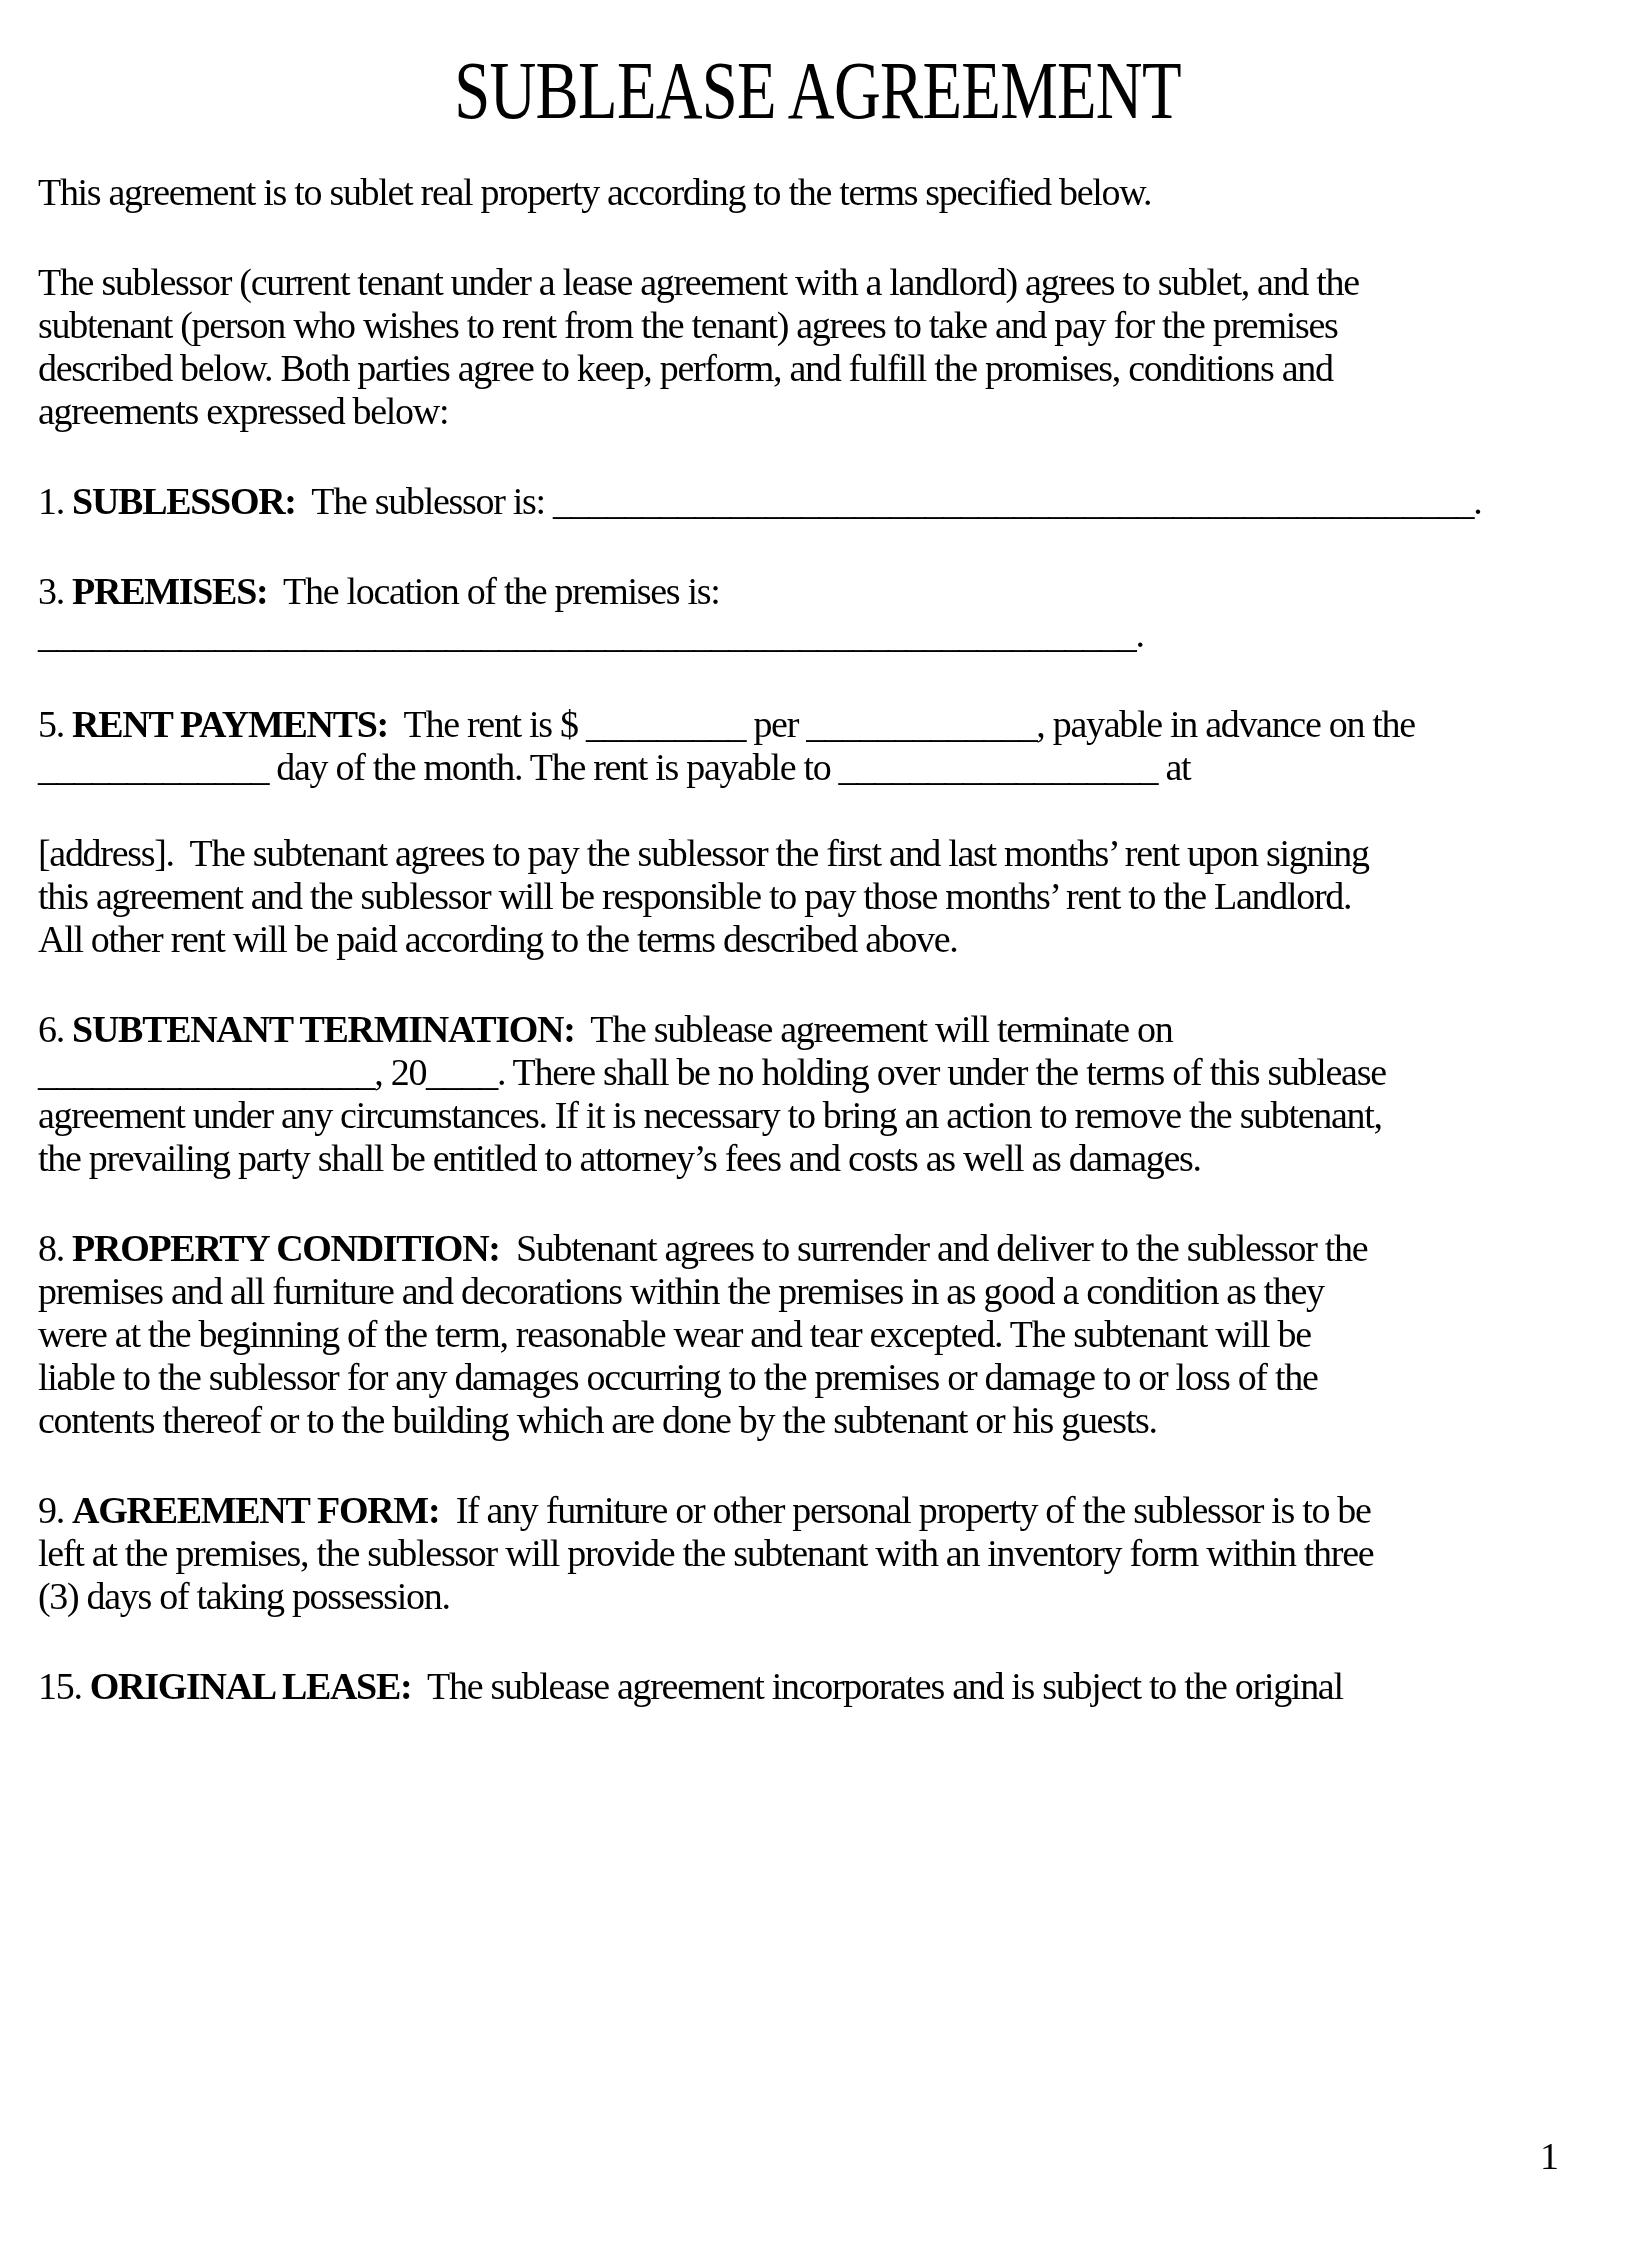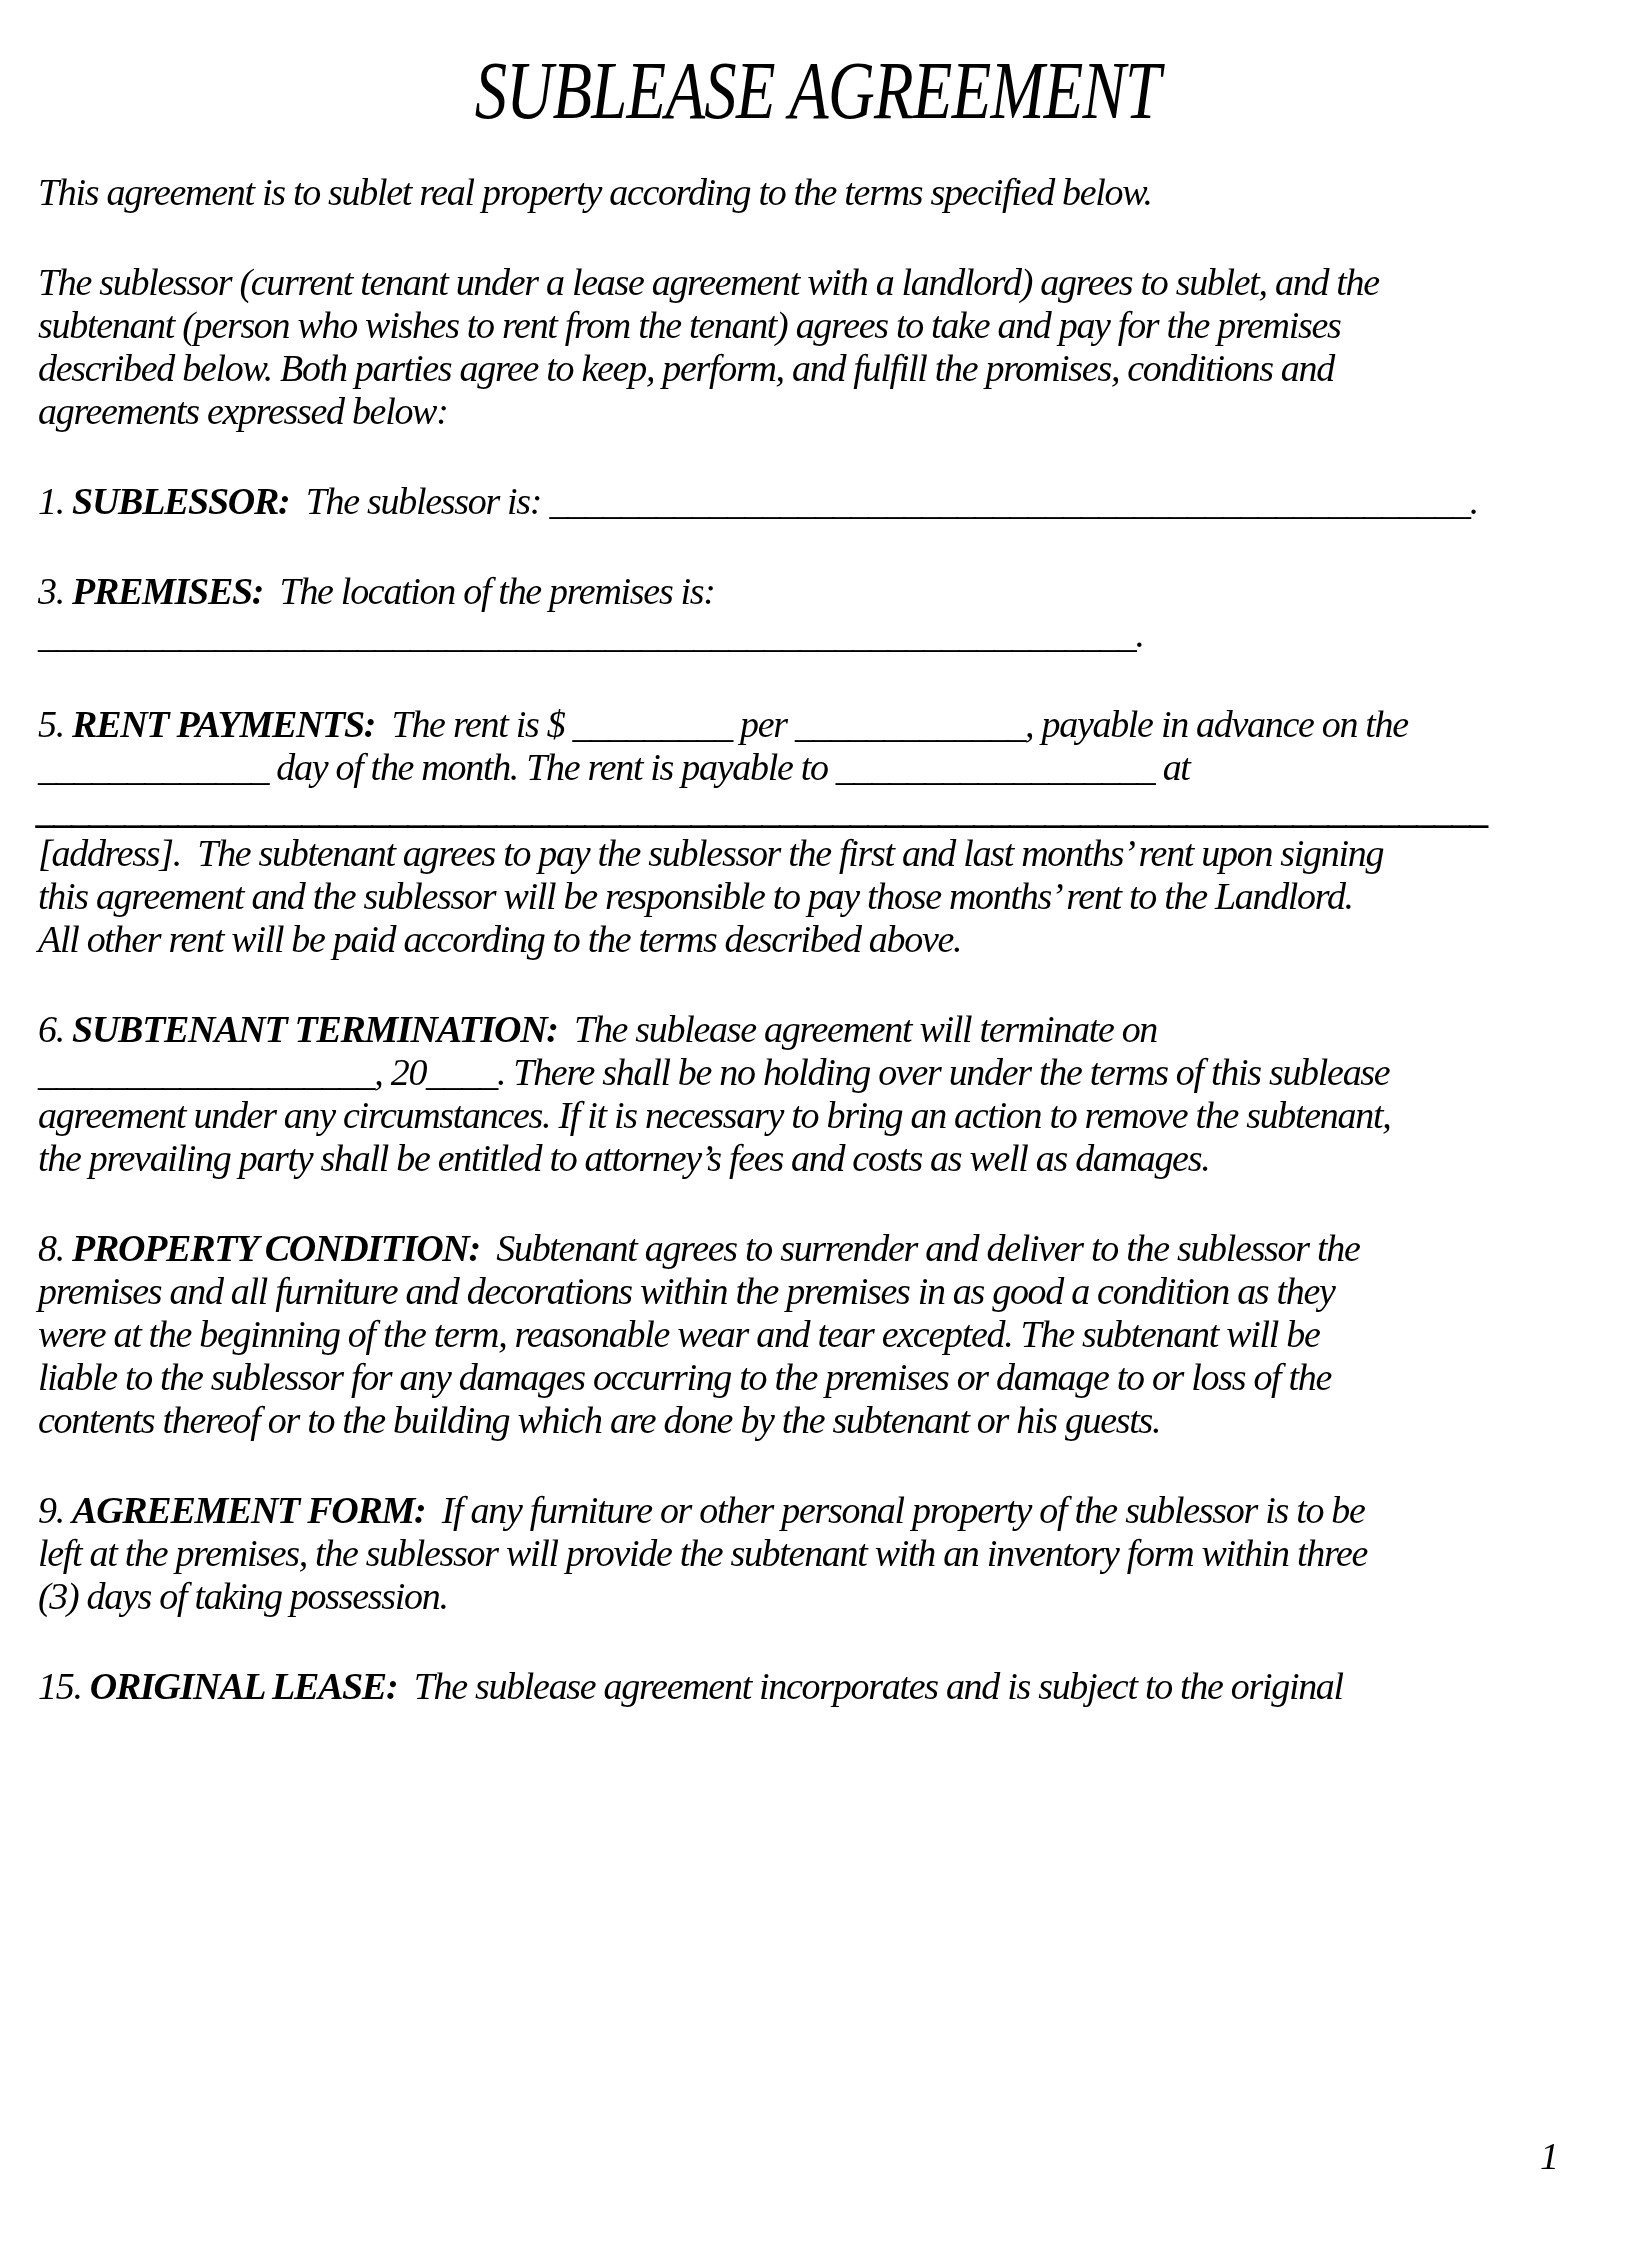--- a/index.html
+++ b/index.html
@@ -10,21 +10,20 @@
     position: relative;
     overflow: hidden;
     font-family: "Liberation Serif", "DejaVu Serif", serif;
     color: #000000;
   }
   .doc {
     box-sizing: border-box;
     width: 1649px;
     height: 2250px;
     padding: 18px 52px 0 38px;
-    font-style: italic;
   }
   .title {
     font-size: 83px;
     font-weight: normal;
     line-height: 99px;
     text-align: center;
     margin: 22.5px 0 31.5px 0;
     letter-spacing: -0.9px;
     transform: scaleX(0.78);
     transform-origin: 50% 50%;
@@ -61,21 +60,21 @@
 
   <p class="para"><span>1. </span><span class="b">SUBLESSOR:</span><span>  The sublessor is: ____________________________________________________.</span></p>
 
 
   <p class="para"><span>3. </span><span class="b">PREMISES:</span><span>  The location of the premises is:
 ______________________________________________________________.</span></p>
 
 
   <p class="para"><span>5. </span><span class="b">RENT PAYMENTS:</span><span>  The rent is $ _________ per _____________, payable in advance on the
 _____________ day of the month. The rent is payable to __________________ at
-</span><span class="b">__________________________________________________________________________________</span><span>
+</span><span>
 [address].  The subtenant agrees to pay the sublessor the first and last months’ rent upon signing
 this agreement and the sublessor will be responsible to pay those months’ rent to the Landlord.
 All other rent will be paid according to the terms described above.</span></p>
 
   <p class="para"><span>6. </span><span class="b">SUBTENANT TERMINATION:</span><span>  The sublease agreement will terminate on
 ___________________, 20____. There shall be no holding over under the terms of this sublease
 agreement under any circumstances. If it is necessary to bring an action to remove the subtenant,
 the prevailing party shall be entitled to attorney’s fees and costs as well as damages.</span></p>
 
 

